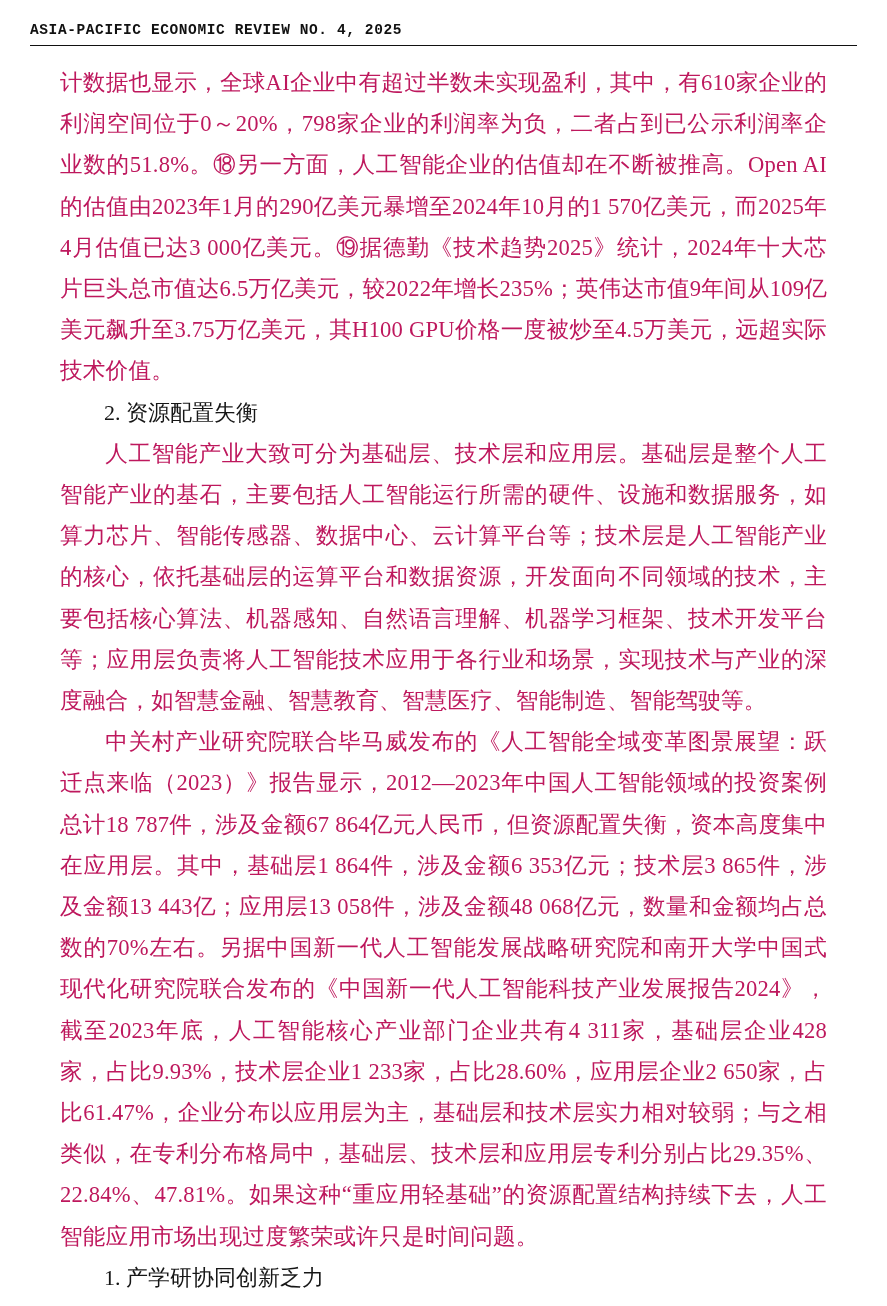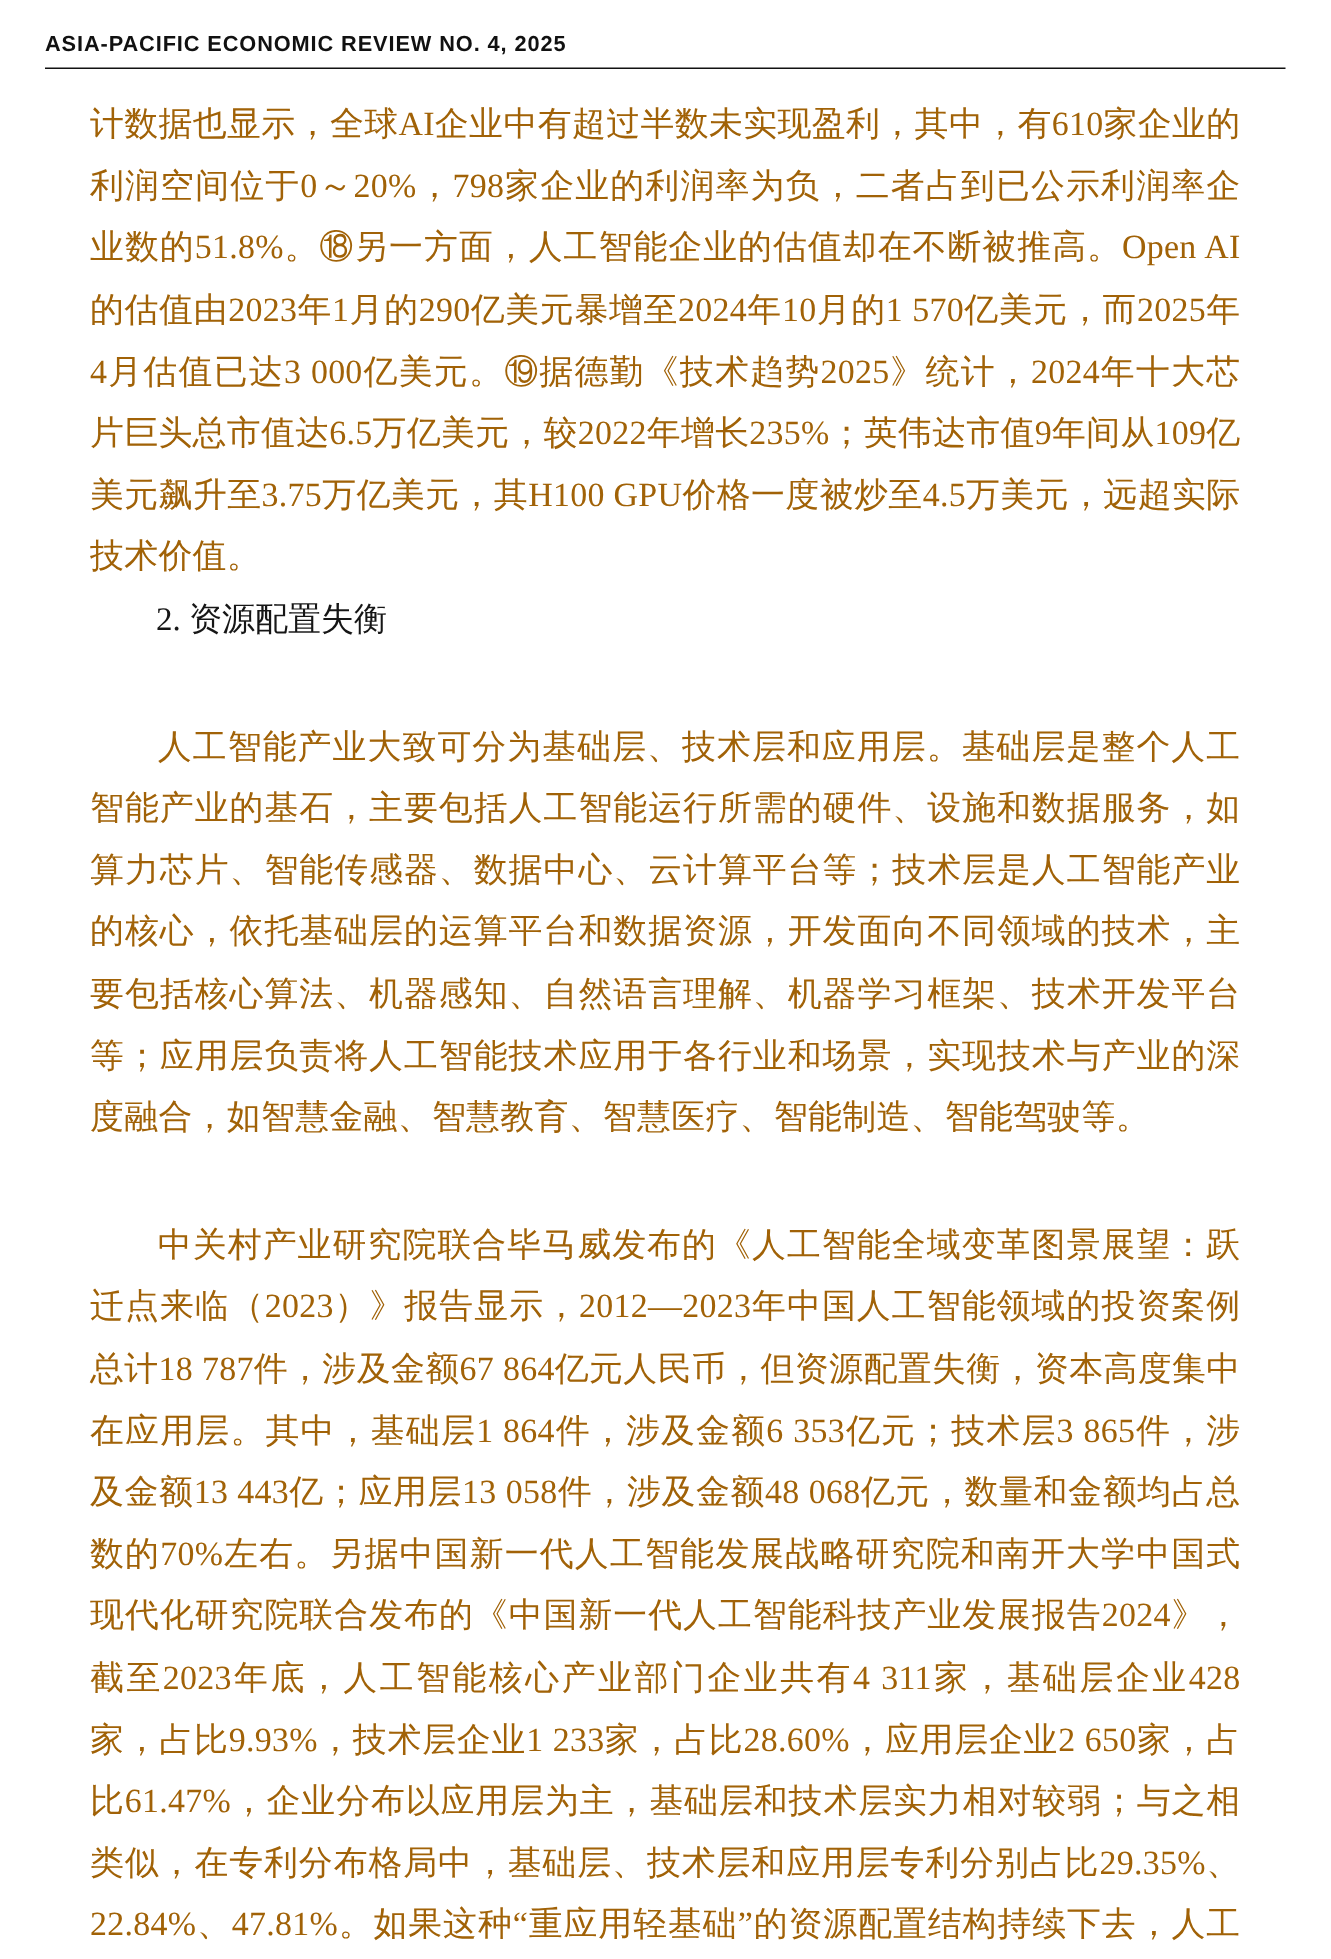--- a/index.html
+++ b/index.html
@@ -15,21 +15,21 @@
     position: relative;
   }
   .page {
     width: 887px;
     min-height: 1306px;
     box-sizing: border-box;
     padding: 0;
     position: relative;
   }
   .running-head {
-    font-family: Liberation Sans, sans-serif;
+    font-family: Liberation Mono, monospace;
     font-size: 14.5px;
     letter-spacing: 0.6px;
     font-weight: 700;
     color: #111;
     padding: 22px 0 0 30px;
     white-space: nowrap;
   }
   .head-rule {
     margin: 7px 30px 0 30px;
     border-bottom: 1.6px solid #111;
@@ -40,25 +40,24 @@
     padding: 16px 30px 0 30px;
     box-sizing: border-box;
   }
   p.para {
     margin: 0 0 0 0;
     font-size: 22.6px;
     line-height: 41.2px;
     text-align: justify;
     text-justify: inter-ideograph;
     letter-spacing: 0.2px;
-    color: #a16207;
+    color: #be185d;
   }
   p.indent {
     text-indent: 2em;
-    margin-top: 44px;
   }
   .sub-head {
     text-indent: 2em;
     font-size: 22px;
     line-height: 41.2px;
     margin: 0;
     color: #161616;
   }
 </style>
 </head>

